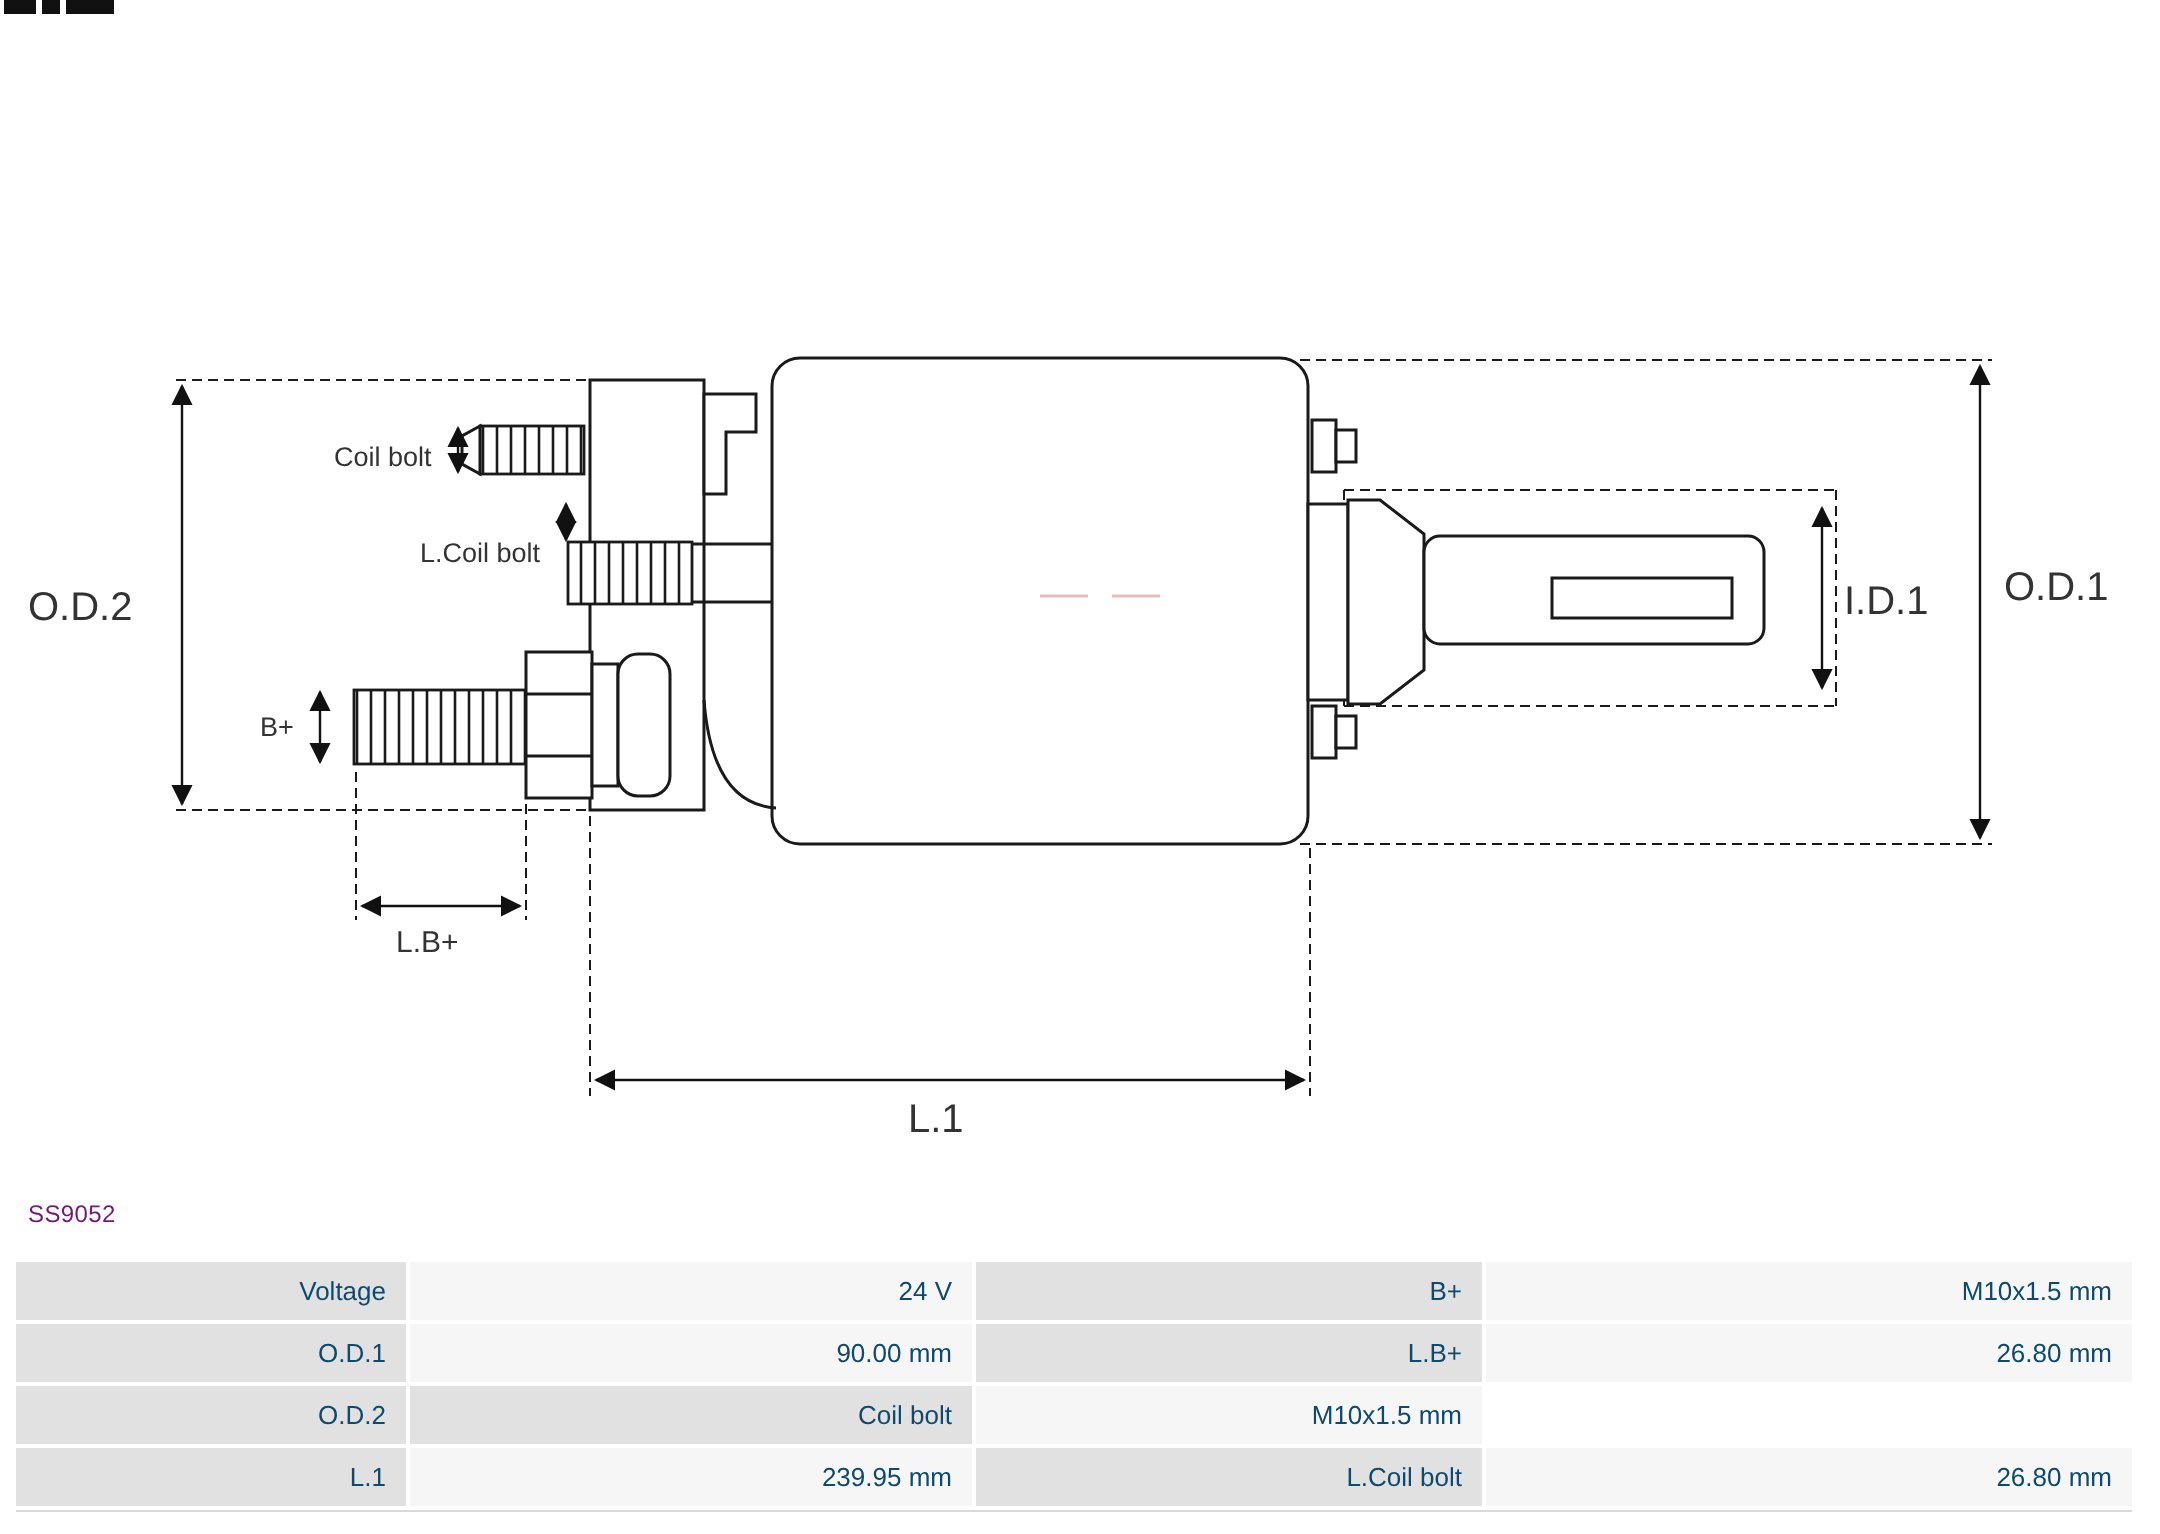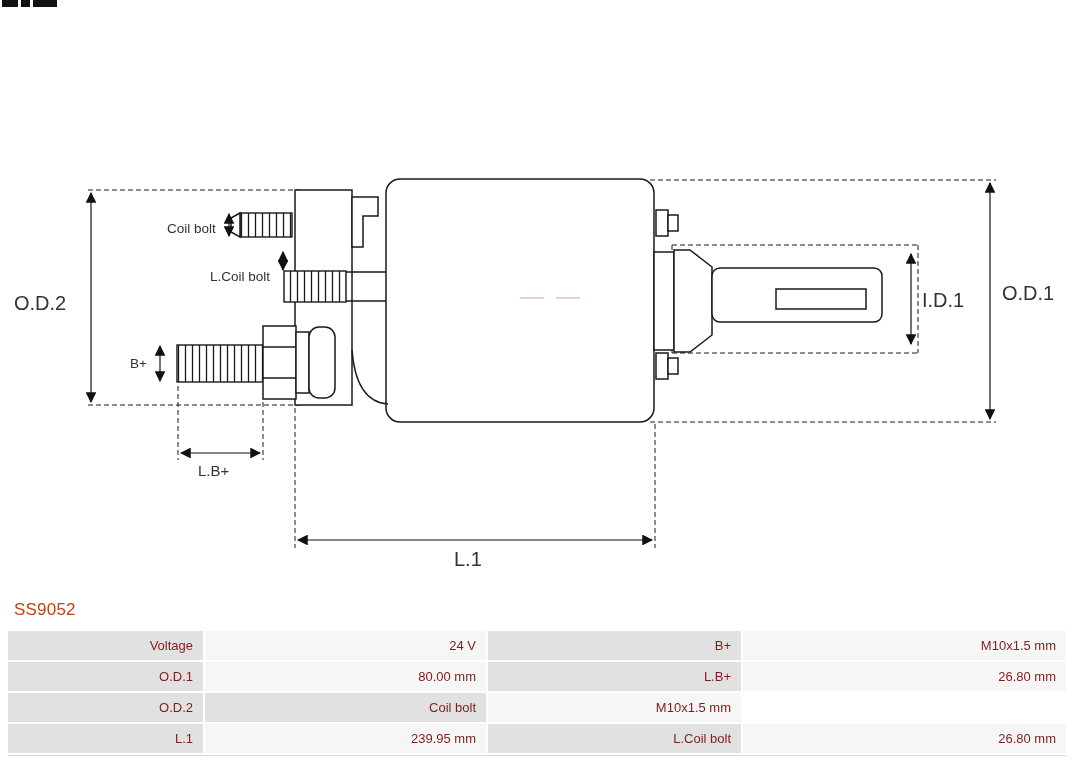--- a/index.html
+++ b/index.html
@@ -23,32 +23,32 @@
   svg .dash{stroke:#1a1a1a;stroke-width:1;stroke-dasharray:5 3;fill:none;}
   svg .dim{stroke:#111;stroke-width:1.2;fill:none;}
   svg .dim-label{font-family:"Liberation Sans",sans-serif;font-size:20px;fill:#333;}
   svg .small-label{font-family:"Liberation Sans",sans-serif;font-size:13.5px;fill:#333;}
   svg .mid-label{font-family:"Liberation Sans",sans-serif;font-size:15px;fill:#333;}
   svg .watermark{stroke:#e8bcbc;stroke-width:1.5;}
 
   
   .product-code{
     position:absolute;left:14px;top:600px;
-    font-size:17px;color:#c2410c;letter-spacing:.2px;
+    font-size:12px;color:#701a75;letter-spacing:.2px;
   }
 
   
   .spec-table{
     position:absolute;left:8px;top:631px;width:1058px;
     display:flex;flex-direction:column;gap:2px;
     border-bottom:1px solid #d9d9d9;padding-bottom:2px;
   }
   .spec-row{display:grid;grid-template-columns:195px 281px 253px 1fr;gap:2px;}
   .cell{
-    height:29px;line-height:29px;font-size:13px;color:#7f1d1d;
+    height:29px;line-height:29px;font-size:13px;color:#0c4a6e;
     padding:0 10px;text-align:right;box-sizing:border-box;white-space:nowrap;
   }
   .cell.label{background:#e1e1e1;}
   .cell.value{background:#f6f6f6;}
 </style>
 </head>
 <body>
 
 <div class="logo-frag">
   <span class="a"></span>
@@ -155,21 +155,21 @@
 
 <div class="spec-table">
   <div class="spec-row">
     <div class="cell label">Voltage</div>
     <div class="cell value">24 V</div>
     <div class="cell label">B+</div>
     <div class="cell value">M10x1.5 mm</div>
   </div>
   <div class="spec-row">
     <div class="cell label">O.D.1</div>
-    <div class="cell value">80.00 mm</div>
+    <div class="cell value">90.00 mm</div>
     <div class="cell label">L.B+</div>
     <div class="cell value">26.80 mm</div>
   </div>
   <div class="spec-row">
     <div class="cell label">O.D.2</div>
     <div class="cell label">Coil bolt</div>
     <div class="cell value">M10x1.5 mm</div>
   </div>
   <div class="spec-row">
     <div class="cell label">L.1</div>

